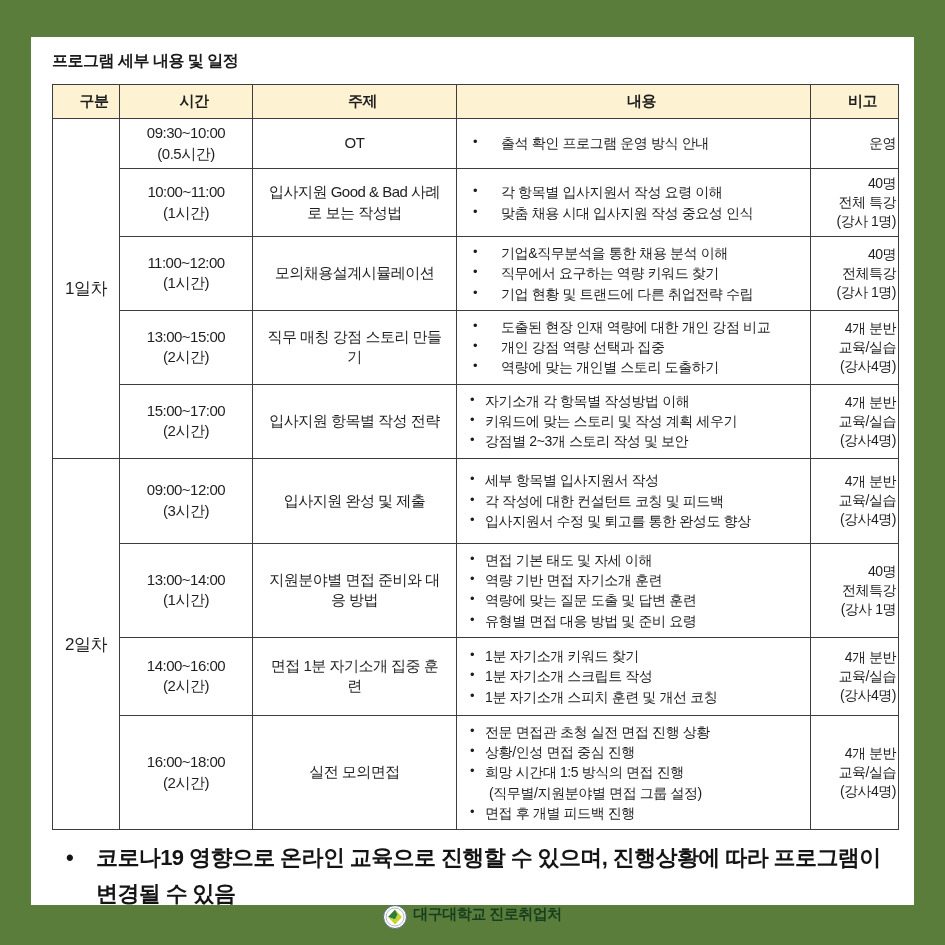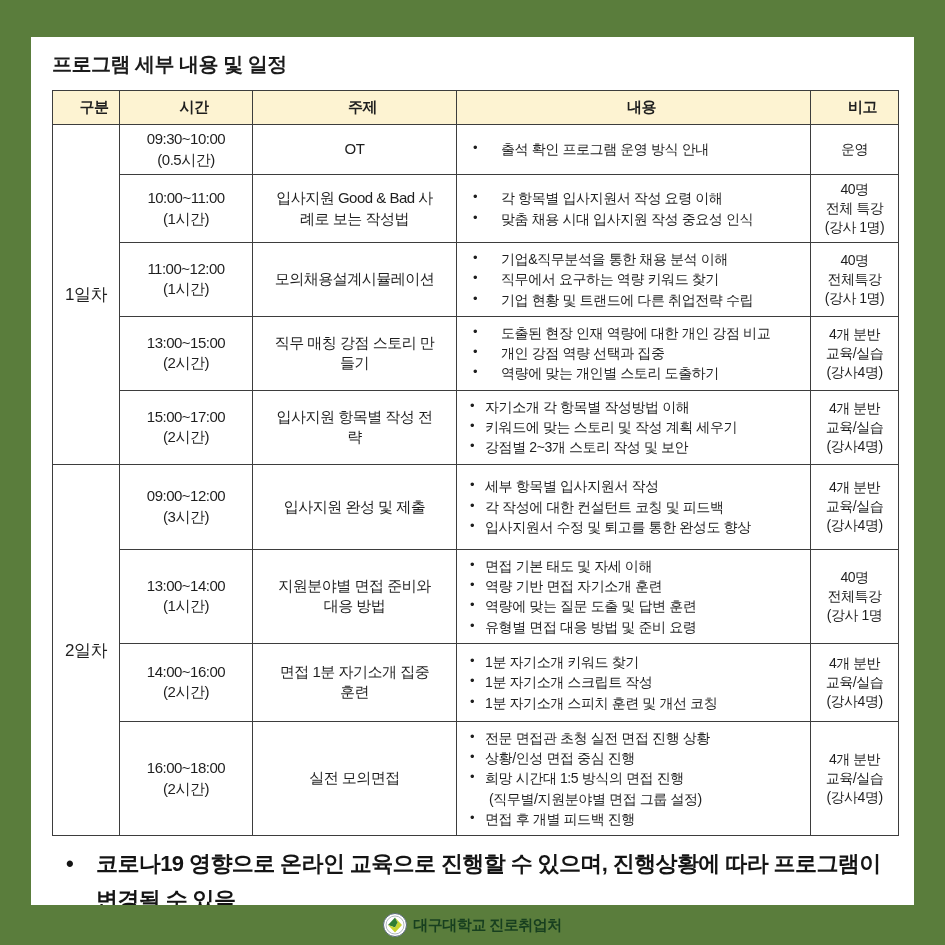--- a/index.html
+++ b/index.html
@@ -13,21 +13,21 @@
   }
   .frame { position:absolute; inset:0; }
   .page {
     position:absolute;
     left:31px; top:37px;
     width:883px; height:868px;
     background:#ffffff;
     padding:14px 17px 0 21px;
   }
   .page-title {
-    font-size:20px;
+    font-size:16px;
     font-weight:bold;
     letter-spacing:-0.5px;
     color:#1b1b1b;
     margin-bottom:12px;
   }
   table.schedule {
     border-collapse:collapse;
     width:846px;
     table-layout:fixed;
   }
@@ -54,22 +54,22 @@
     font-size:17px;
     letter-spacing:-0.5px;
   }
   td.time, td.topic, td.note {
     text-align:center;
     font-size:15px;
     line-height:1.35;
     letter-spacing:-0.5px;
     white-space:pre-line;
   }
-  td.topic { padding:0 21px; }
-  td.note  { font-size:14px; padding:0 2px; }
+  td.topic { padding:0 12px; }
+  td.note  { font-size:14px; padding:0 2px;text-align:right; }
   td.content { padding:6px 8px 6px 6px; font-size:14px; }
   .b {
     position:relative;
     padding-left:22px;
     line-height:1.45;
     letter-spacing:-0.4px;
   }
   .b::before {
     content:"\2022";
     position:absolute;
@@ -94,21 +94,21 @@
     content:"\2022";
     position:absolute;
     left:14px;
   }
   .bottom-bar {
     position:absolute;
     left:0; bottom:0;
     width:945px; height:40px;
     background:#5a7d3c;
     display:flex;
-    align-items:center;
+    align-items:flex-start;
     justify-content:center;
     gap:6px;
   }
   .emblem { width:24px; height:24px; display:block; }
   .bottom-label {
     font-size:15px;
     font-weight:bold;
     letter-spacing:-0.5px;
     color:#173f1f;
   }

